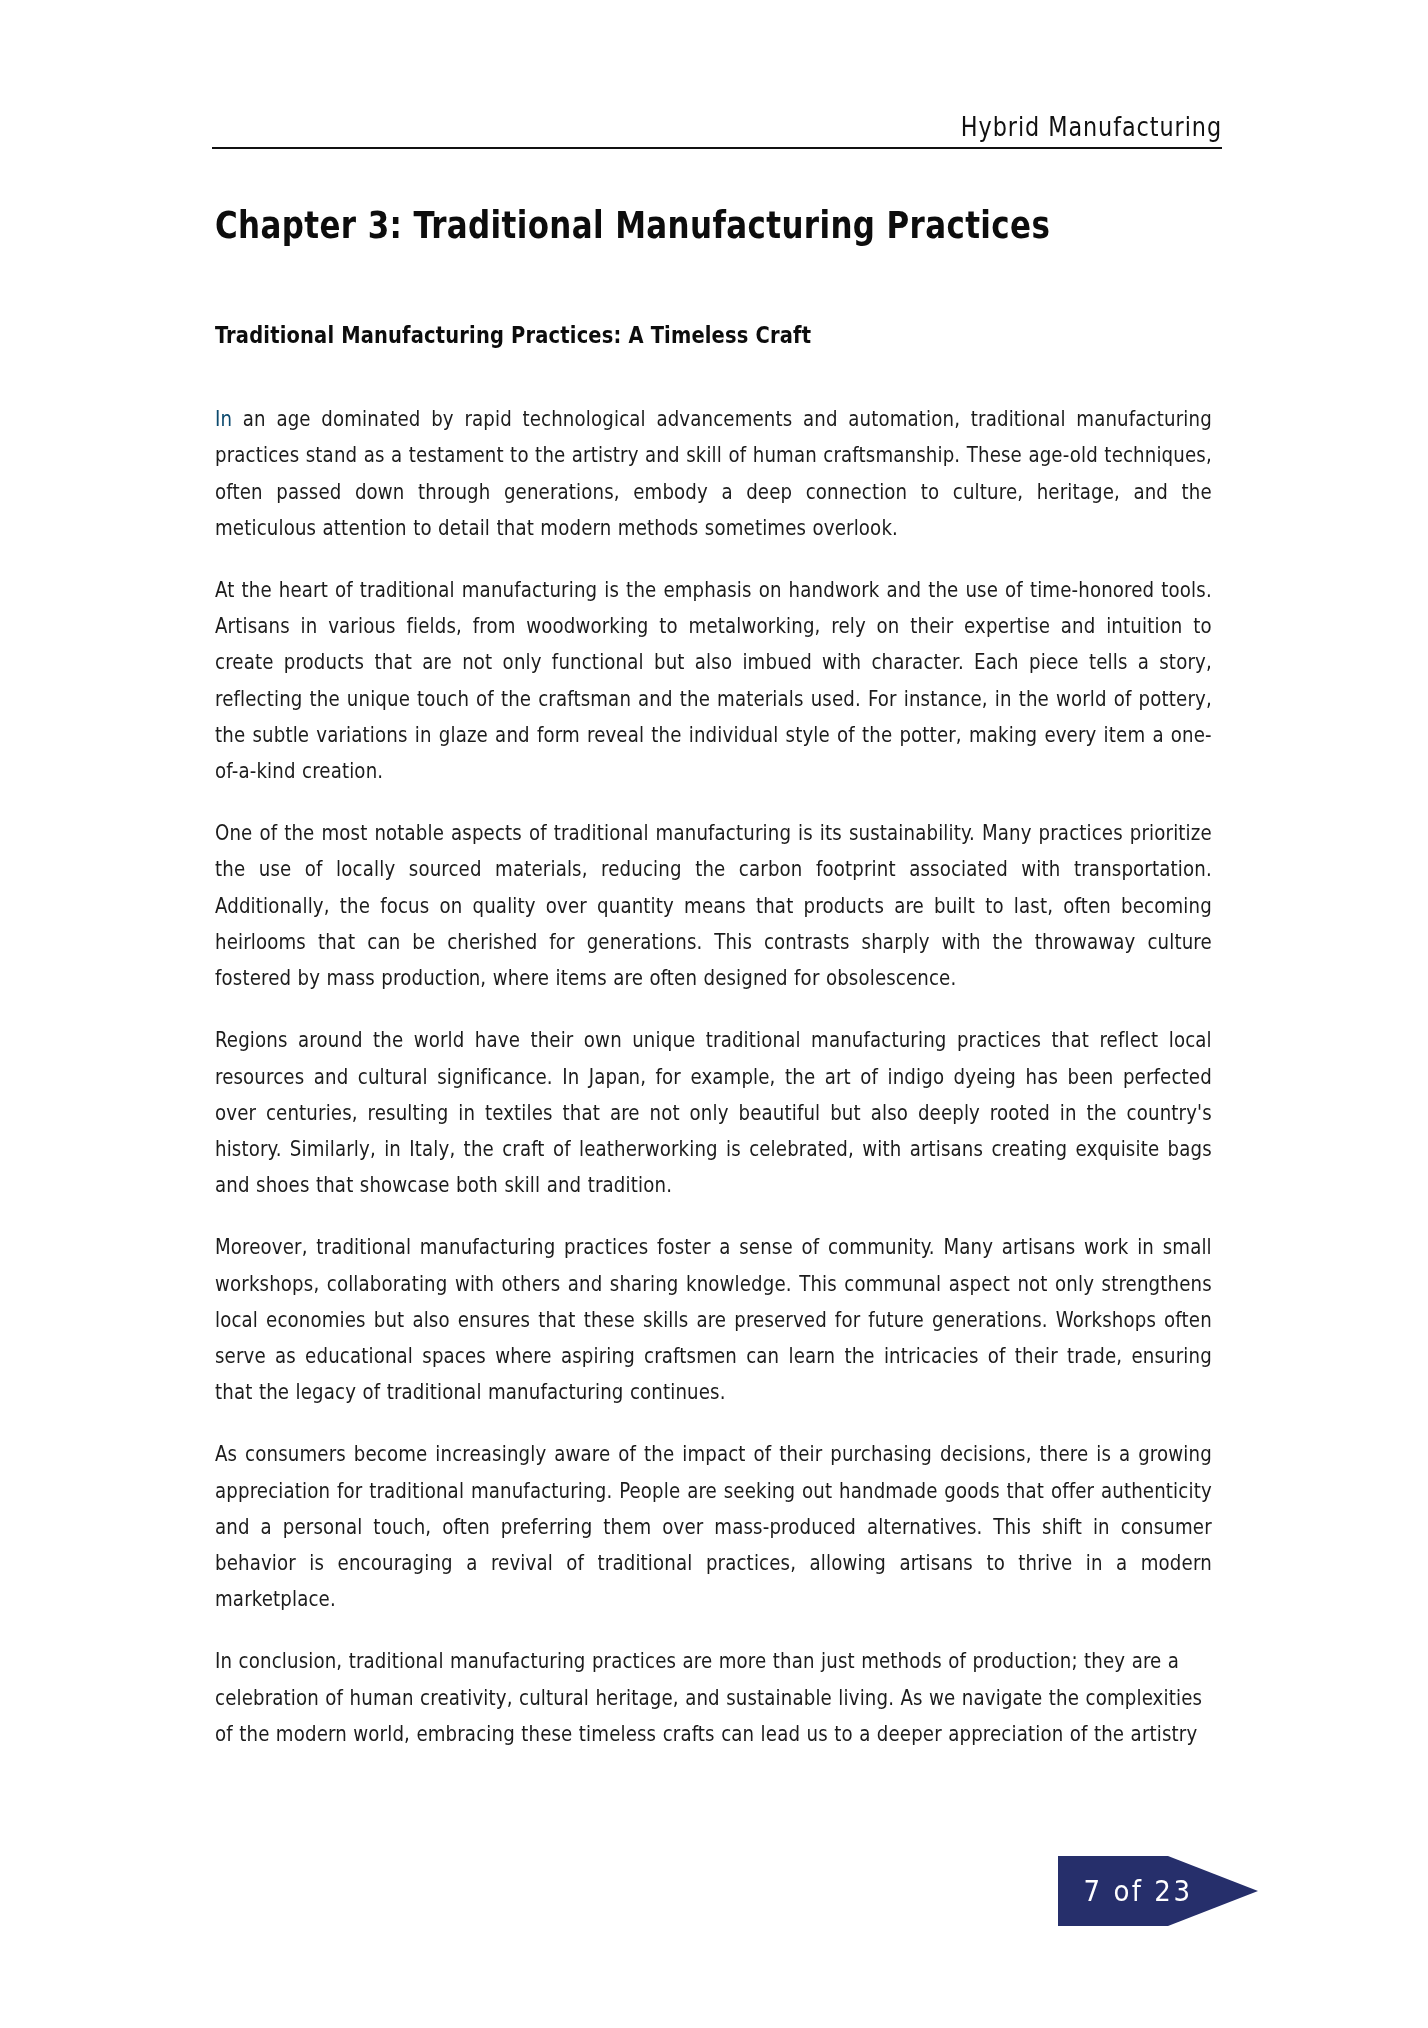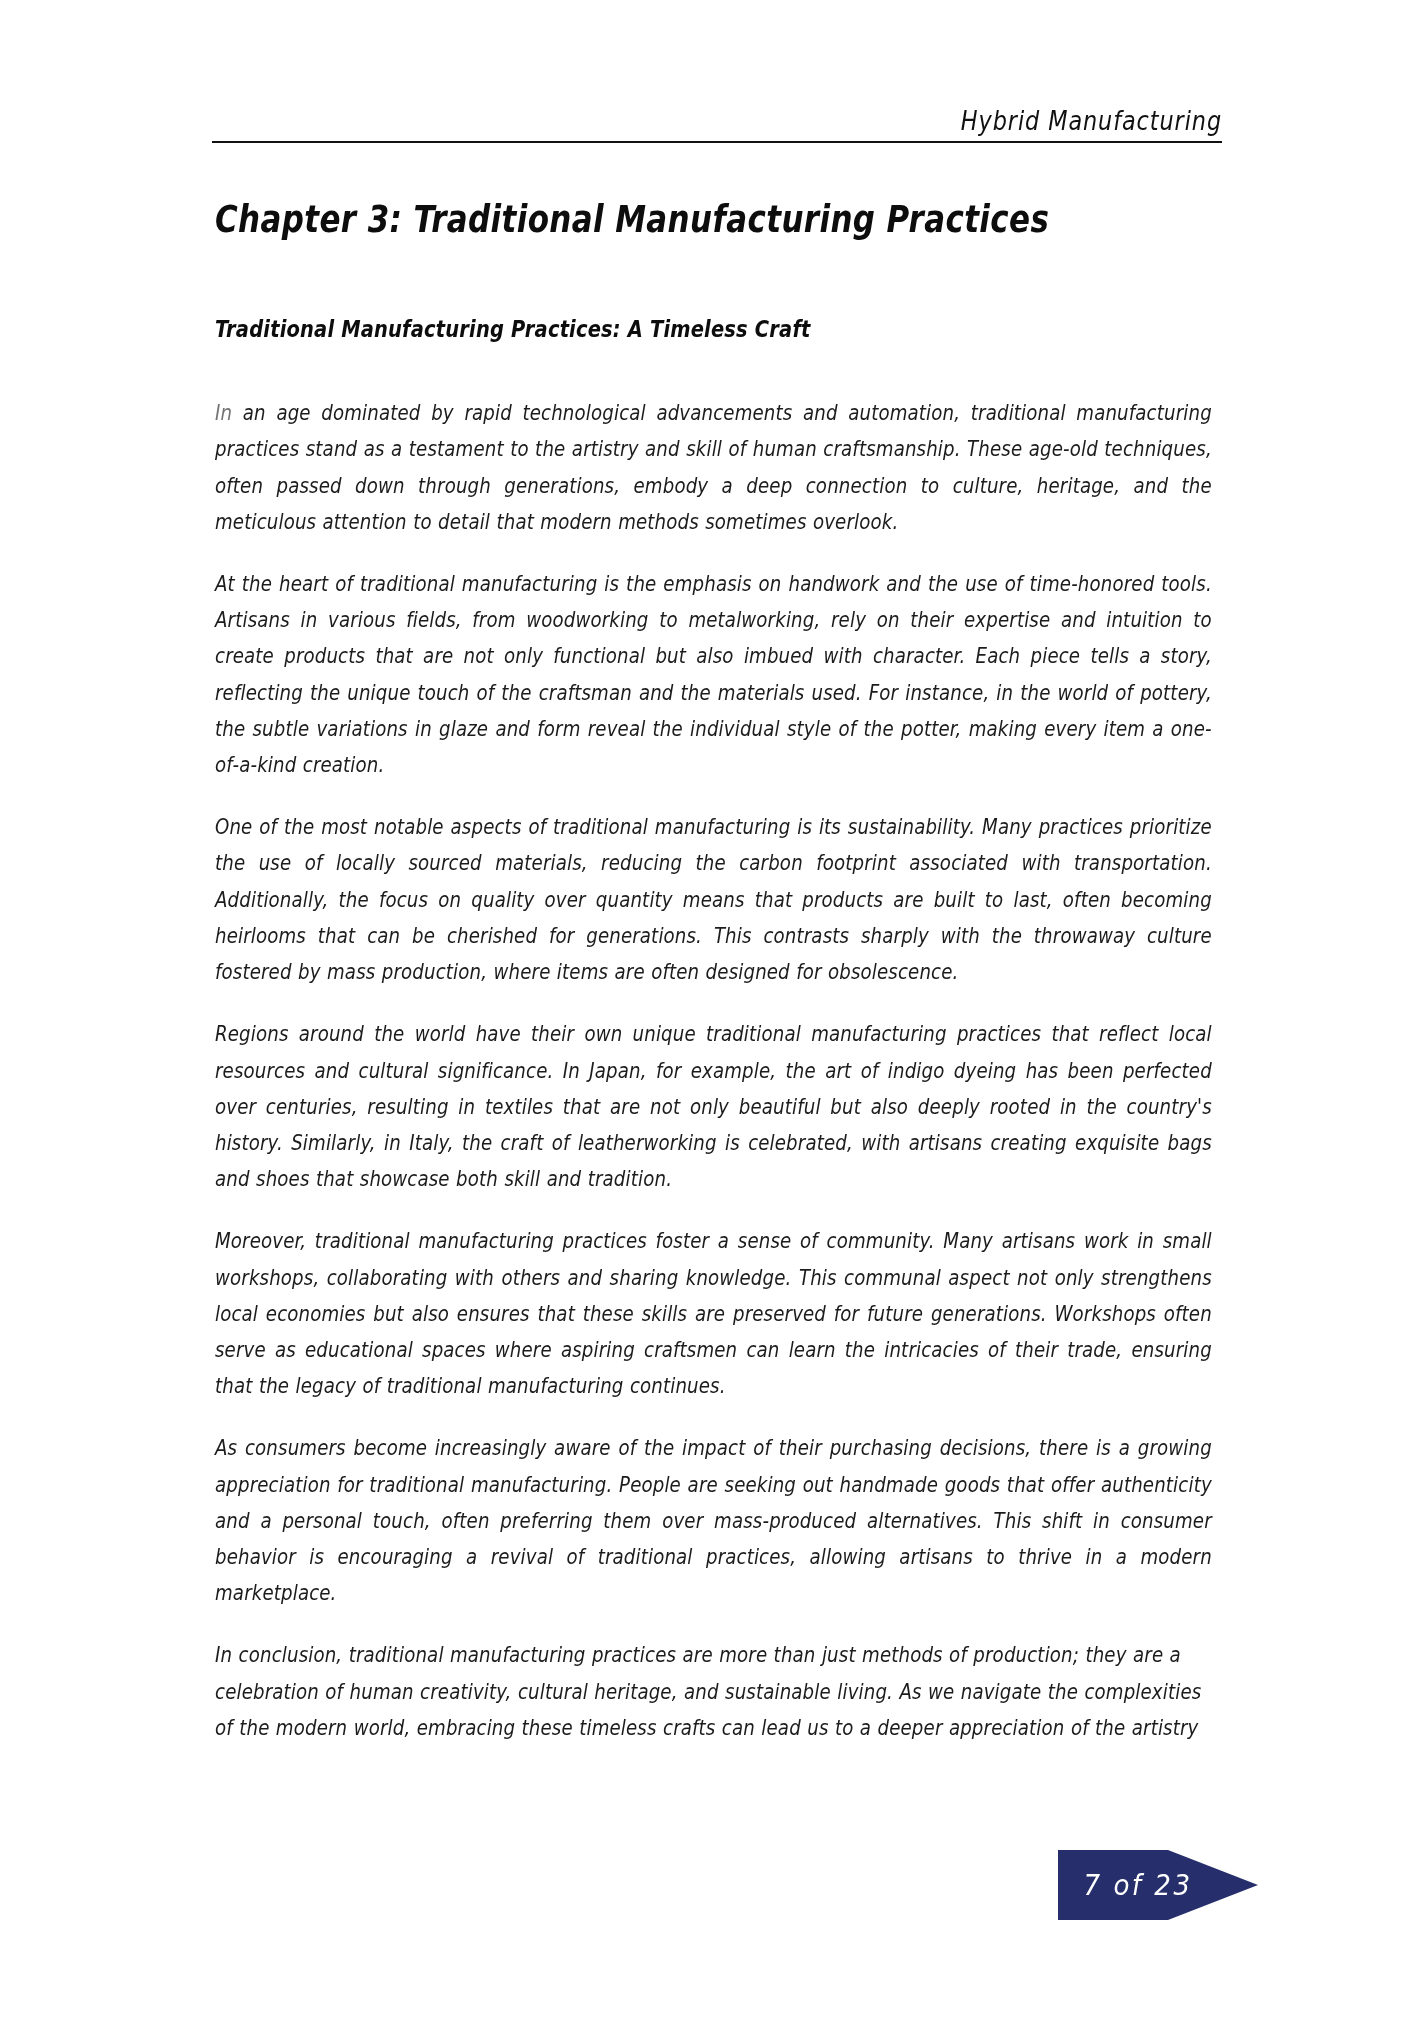--- a/index.html
+++ b/index.html
@@ -12,25 +12,24 @@
     height: 2028px;
     position: relative;
     overflow: hidden;
     font-family: "DejaVu Sans Condensed", "Liberation Sans Narrow", "Liberation Sans", sans-serif;
     color: #1a1a1a;
     -webkit-font-smoothing: none;
   }
 
   .page {
     position: absolute;
-    left: 0; top: 2px;
+    left: 0; top: 8px;
     width: 1428px;
     height: 1485px;
     background: #ffffff;
-    font-style: italic;
   }
 
   
   .header-block {
     position: absolute;
     left: 212px;
     top: 105px;
     width: 1010px;
   }
   .header-title {
@@ -94,21 +93,21 @@
     transform: scaleX(0.985);
     transform-origin: left top;
   }
   p.para:last-of-type { margin-bottom: 0; }
 
   p.para.no-justify {
     text-align: left;
   }
 
   .lead-word {
-    color: #737373;
+    color: #0c4a6e;
   }
 
   
   .page-badge {
     position: absolute;
     left: 1058px;
     top: 1848px;
     width: 200px;
     height: 70px;
   }

